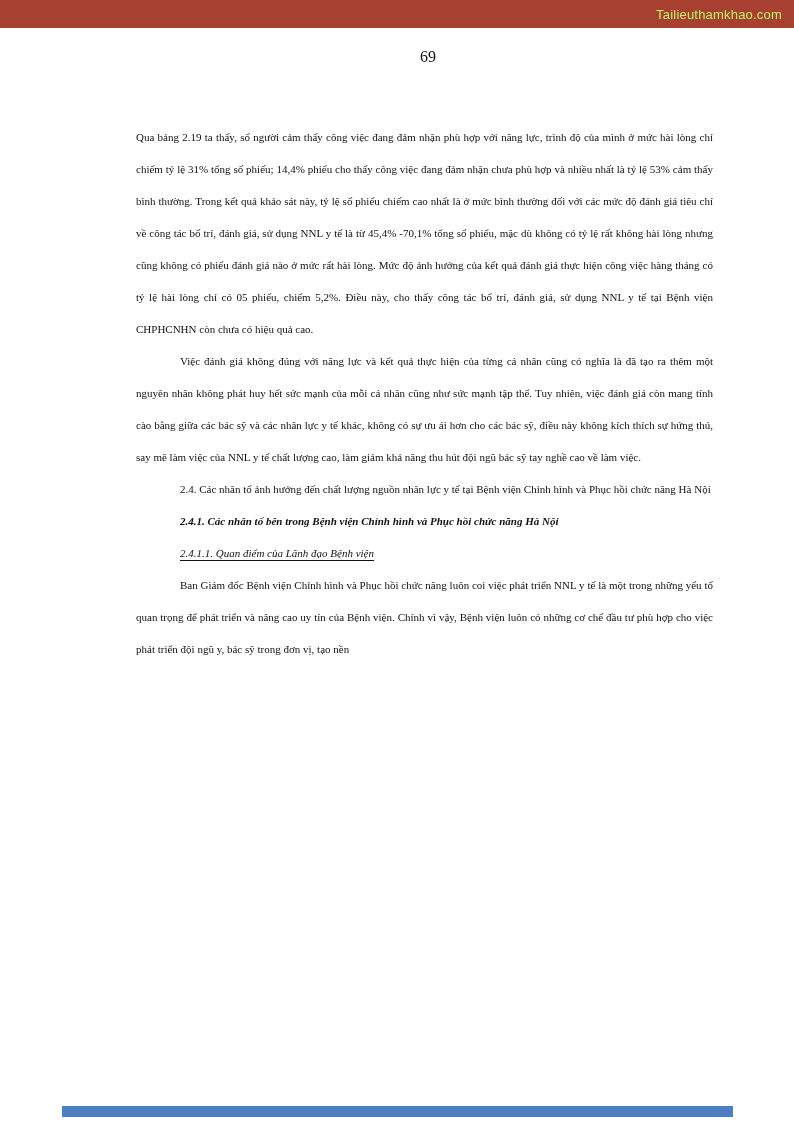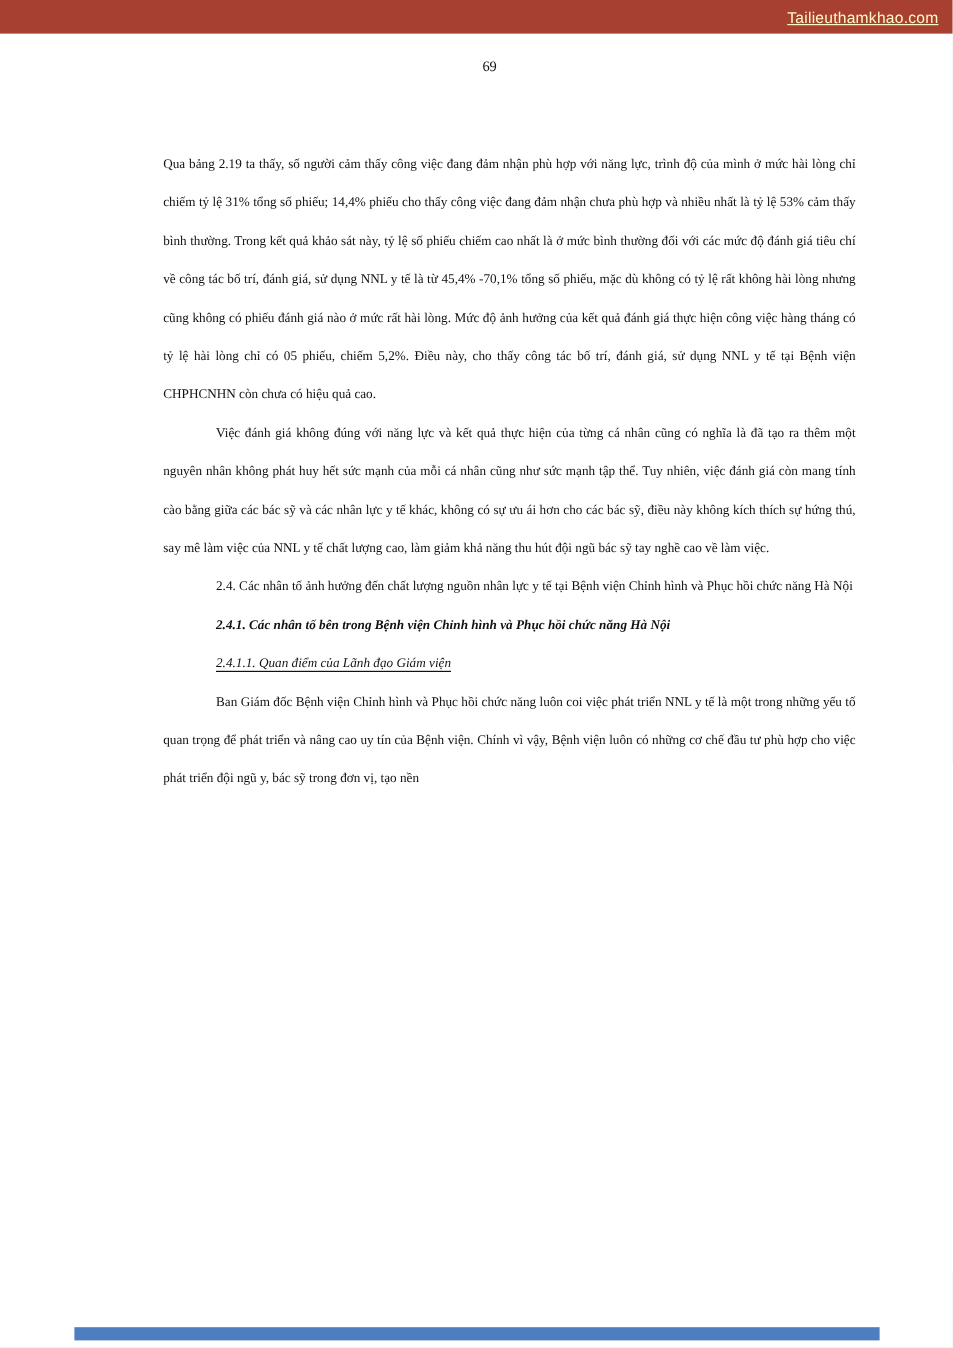--- a/index.html
+++ b/index.html
@@ -24,34 +24,33 @@
     width: 100%;
     height: 28px;
     background: var(--banner-color, #a84031);
     display: flex;
     align-items: center;
     justify-content: flex-end;
     box-sizing: border-box;
     padding-right: 12px;
   }
   .banner-text {
-    color: #fef9c3;
+    color: #bef264;
     font-family: "Liberation Sans", "DejaVu Sans", sans-serif;
     font-size: 13px;
     letter-spacing: 0.2px;
     cursor: pointer;
-    text-decoration: underline;
   }
   .page-number {
     position: absolute;
     top: 48px;
-    left: 120px;
+    left: 140px;
     width: 576px;
     text-align: center;
-    font-size: 12px;
+    font-size: 16px;
   }
   .content {
     position: absolute;
     top: 121px;
     left: 136px;
     width: 577px;
     font-size: 11px;
     line-height: 32px;
     text-align: justify;
   }
@@ -93,19 +92,19 @@
     <span class="banner-text">Tailieuthamkhao.com</span>
   </div>
 
   <div class="page-number">69</div>
 
   <div class="content">
     <p class="body-para">Qua bảng 2.19 ta thấy, số người cảm thấy công việc đang đảm nhận phù hợp với năng lực, trình độ của mình ở mức hài lòng chỉ chiếm tỷ lệ 31% tổng số phiếu; 14,4% phiếu cho thấy công việc đang đảm nhận chưa phù hợp và nhiều nhất là tỷ lệ 53% cảm thấy bình thường. Trong kết quả khảo sát này, tỷ lệ số phiếu chiếm cao nhất là ở mức bình thường đối với các mức độ đánh giá tiêu chí về công tác bố trí, đánh giá, sử dụng NNL y tế là từ 45,4% -70,1% tổng số phiếu, mặc dù không có tỷ lệ rất không hài lòng nhưng cũng không có phiếu đánh giá nào ở mức rất hài lòng. Mức độ ảnh hưởng của kết quả đánh giá thực hiện công việc hàng tháng có tỷ lệ hài lòng chỉ có 05 phiếu, chiếm 5,2%. Điều này, cho thấy công tác bố trí, đánh giá, sử dụng NNL y tế tại Bệnh viện CHPHCNHN còn chưa có hiệu quả cao.</p>
     <p class="body-para indent">Việc đánh giá không đúng với năng lực và kết quả thực hiện của từng cá nhân cũng có nghĩa là đã tạo ra thêm một nguyên nhân không phát huy hết sức mạnh của mỗi cá nhân cũng như sức mạnh tập thể. Tuy nhiên, việc đánh giá còn mang tính cào bằng giữa các bác sỹ và các nhân lực y tế khác, không có sự ưu ái hơn cho các bác sỹ, điều này không kích thích sự hứng thú, say mê làm việc của NNL y tế chất lượng cao, làm giảm khả năng thu hút đội ngũ bác sỹ tay nghề cao về làm việc.</p>
     <p class="heading-bold indent">2.4. Các nhân tố ảnh hưởng đến chất lượng nguồn nhân lực y tế tại Bệnh viện Chỉnh hình và Phục hồi chức năng Hà Nội</p>
     <p class="heading-bold-italic indent">2.4.1. Các nhân tố bên trong Bệnh viện Chỉnh hình và Phục hồi chức năng Hà Nội</p>
-    <p class="heading-italic-underline indent">2.4.1.1. Quan điểm của Lãnh đạo Giám viện</p>
+    <p class="heading-italic-underline indent">2.4.1.1. Quan điểm của Lãnh đạo Bệnh viện</p>
     <p class="body-para indent">Ban Giám đốc Bệnh viện Chỉnh hình và Phục hồi chức năng luôn coi việc phát triển NNL y tế là một trong những yếu tố quan trọng để phát triển và nâng cao uy tín của Bệnh viện. Chính vì vậy, Bệnh viện luôn có những cơ chế đầu tư phù hợp cho việc phát triển đội ngũ y, bác sỹ trong đơn vị, tạo nền</p>
   </div>
 
   <div class="footer-bar"></div>
 
 </div>
 
 </body></html>

